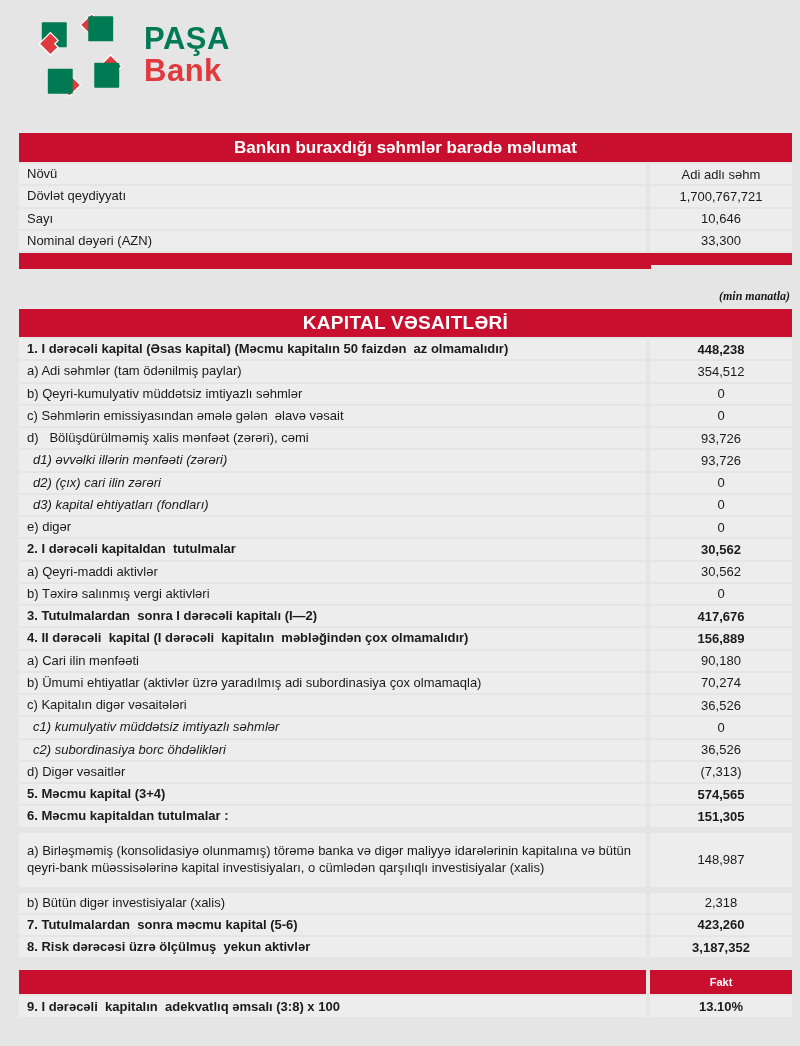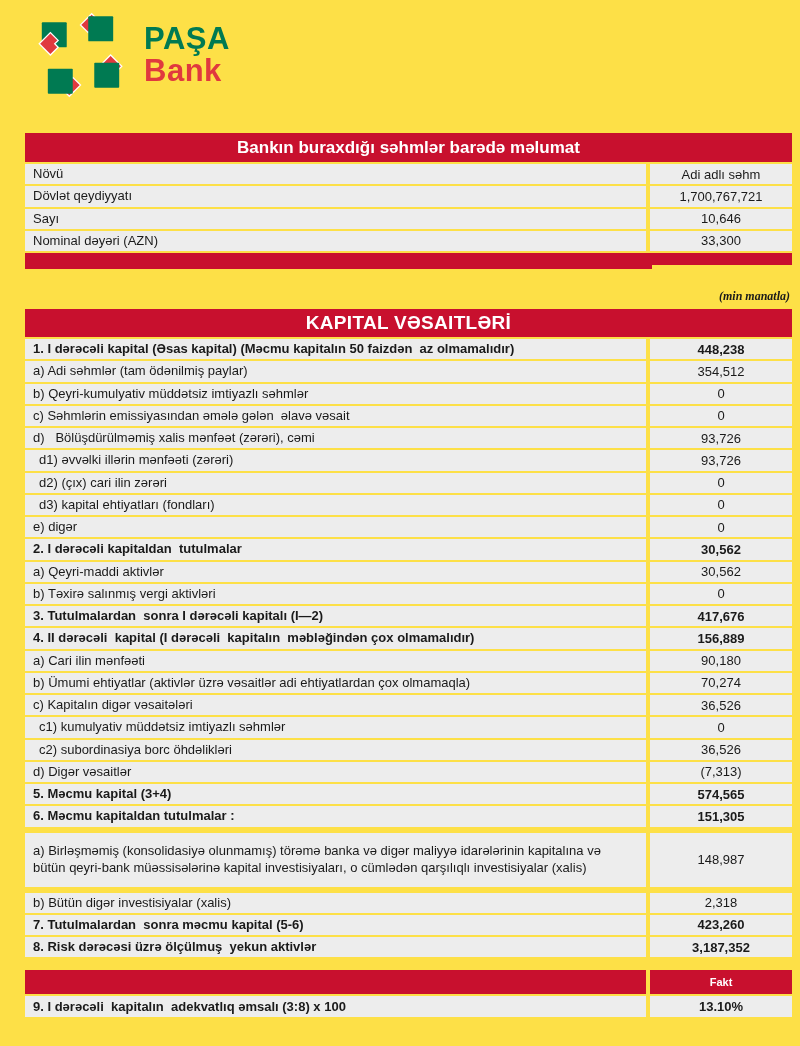--- a/index.html
+++ b/index.html
@@ -5,40 +5,40 @@
   :root{
     --red:#C8102E;
     --logo-green:#007A52;
     --logo-red:#E0393E;
     --row-gray:#EDEDED;
     --ink:#1a1a1a;
   }
   *{box-sizing:border-box;}
   body{margin:0;background:#fff;}
   .doc{
-    position:relative;width:800px;height:1046px;background:#fde047;overflow:hidden;
+    position:relative;width:800px;height:1046px;background:#e5e5e5;overflow:hidden;
     font-family:"Liberation Sans",sans-serif;color:var(--ink);
   }
   
   .logo-row{display:flex;align-items:center;margin:10px 0 0 33px;height:90px;}
   .logo-text{margin-left:16px;font-weight:bold;font-size:31px;line-height:32px;letter-spacing:0.5px;}
   .logo-pasa{color:var(--logo-green);}
   .logo-bank{color:var(--logo-red);}
   
-  .tbl{margin:0 8px 0 25px;}
+  .tbl{margin:0 8px 0 19px;}
   .bar{background:var(--red);color:#fff;font-weight:bold;text-align:center;}
   .t1bar{margin-top:33px;height:29px;line-height:29px;font-size:17px;}
   .t2bar{margin-top:7px;height:28px;line-height:28px;font-size:19px;letter-spacing:0.3px;}
   .row{display:flex;margin-top:2px;}
   .cell{background:var(--row-gray);display:flex;align-items:center;font-size:13px;}
   .label{flex:1;padding:2px 12px 2px 8px;white-space:pre-wrap;line-height:1.25;}
   .value{width:142px;margin-left:4px;justify-content:center;text-align:center;padding:2px 4px;}
   .row .cell{min-height:20px;}
   .row.bold .cell{font-weight:bold;}
-  .row.indent .label{padding-left:14px;}
+  .row.indent .label{padding-left:14px;font-style:italic;}
   .row.tall{margin-top:6px;}
   .row.tall .cell{min-height:54px;}
   .row.tall + .row{margin-top:6px;}
   
   .redsep{display:flex;margin-top:2px;align-items:flex-start;}
   .redsep-left{width:642px;height:16px;background:var(--red);}
   .redsep-right{width:143px;height:12px;background:var(--red);}
   
   .note{
     margin:20px 10px 0 0;text-align:right;height:13px;
@@ -171,21 +171,21 @@
         </div>
         <div class="row bold">
           <div class="cell label">4. II dərəcəli  kapital (I dərəcəli  kapitalın  məbləğindən çox olmamalıdır)</div>
           <div class="cell value">156,889</div>
         </div>
         <div class="row">
           <div class="cell label">a) Cari ilin mənfəəti</div>
           <div class="cell value">90,180</div>
         </div>
         <div class="row">
-          <div class="cell label">b) Ümumi ehtiyatlar (aktivlər üzrə vəsaitlər adi ehtiyatlardan çox olmamaqla)</div>
+          <div class="cell label">b) Ümumi ehtiyatlar (aktivlər üzrə yaradılmış adi subordinasiya çox olmamaqla)</div>
           <div class="cell value">70,274</div>
         </div>
         <div class="row">
           <div class="cell label">c) Kapitalın digər vəsaitələri</div>
           <div class="cell value">36,526</div>
         </div>
         <div class="row indent">
           <div class="cell label">c1) kumulyativ müddətsiz imtiyazlı səhmlər</div>
           <div class="cell value">0</div>
         </div>

